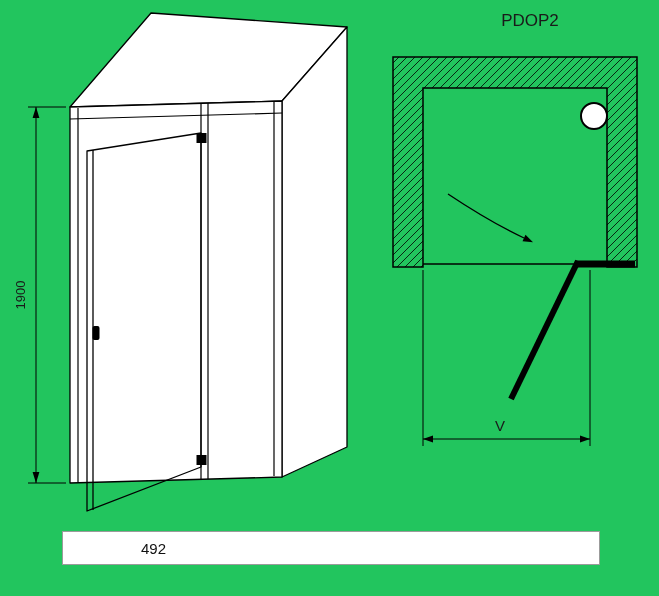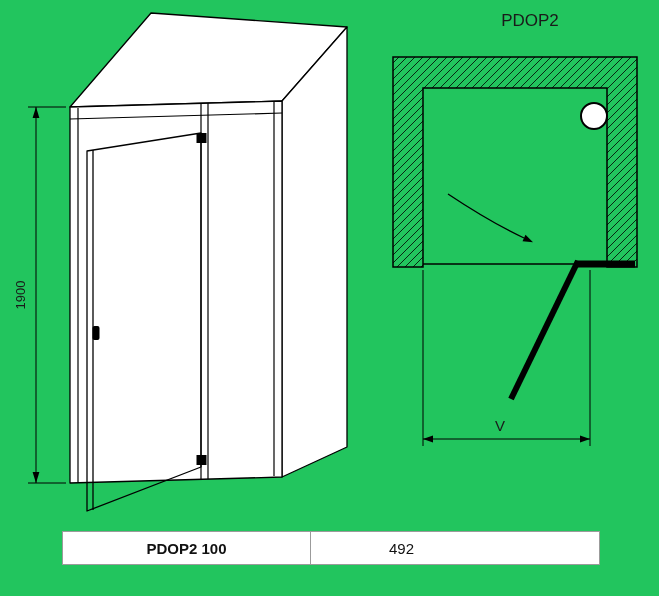--- a/index.html
+++ b/index.html
@@ -99,17 +99,16 @@
       <line x1="423" y1="270" x2="423" y2="446"></line>
       <line x1="590" y1="270" x2="590" y2="446"></line>
       <line x1="423" y1="439" x2="590" y2="439"></line>
       <polygon points="423,439 433,435.6 433,442.4" fill="#000000" stroke="none"></polygon>
       <polygon points="590,439 580,435.6 580,442.4" fill="#000000" stroke="none"></polygon>
     </g>
     <text x="500" y="431" text-anchor="middle" font-size="15">V</text>
   </svg>
 
   <div class="spec-table">
-    <div class="cell model">PDOP2 100</div>
     <div class="cell depth">492</div>
   </div>
 
 </div>
 
 </body></html>

